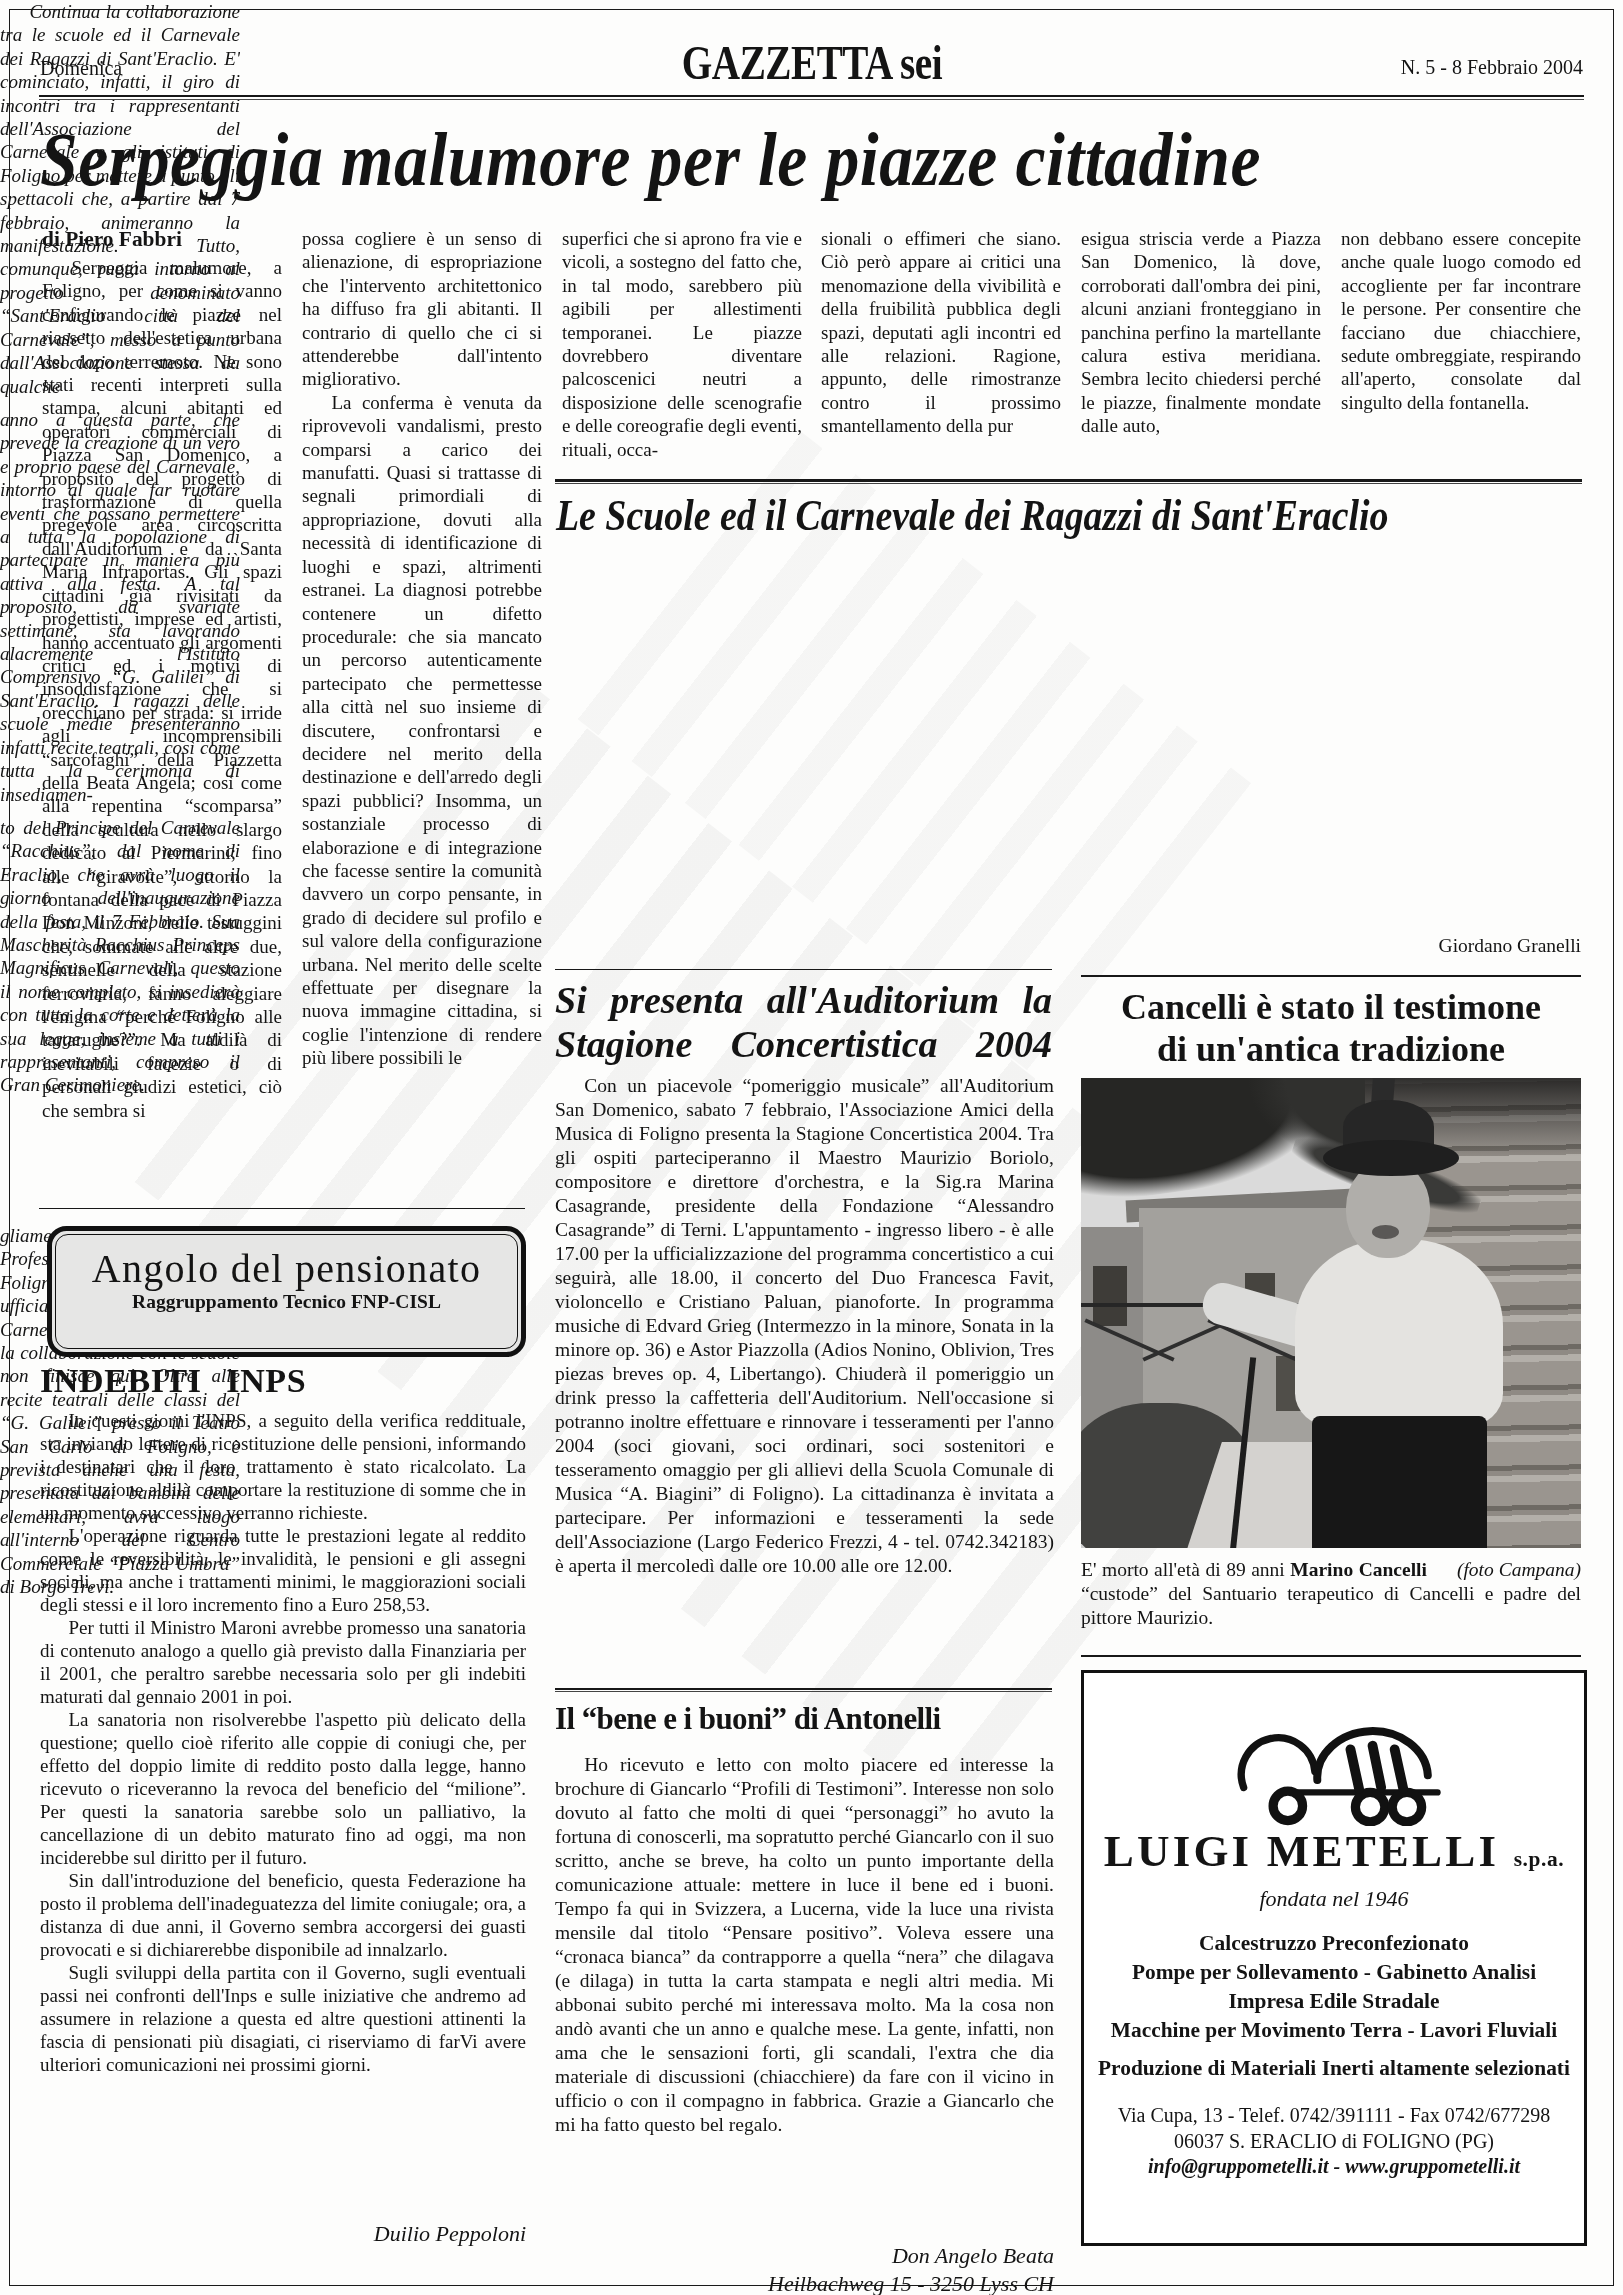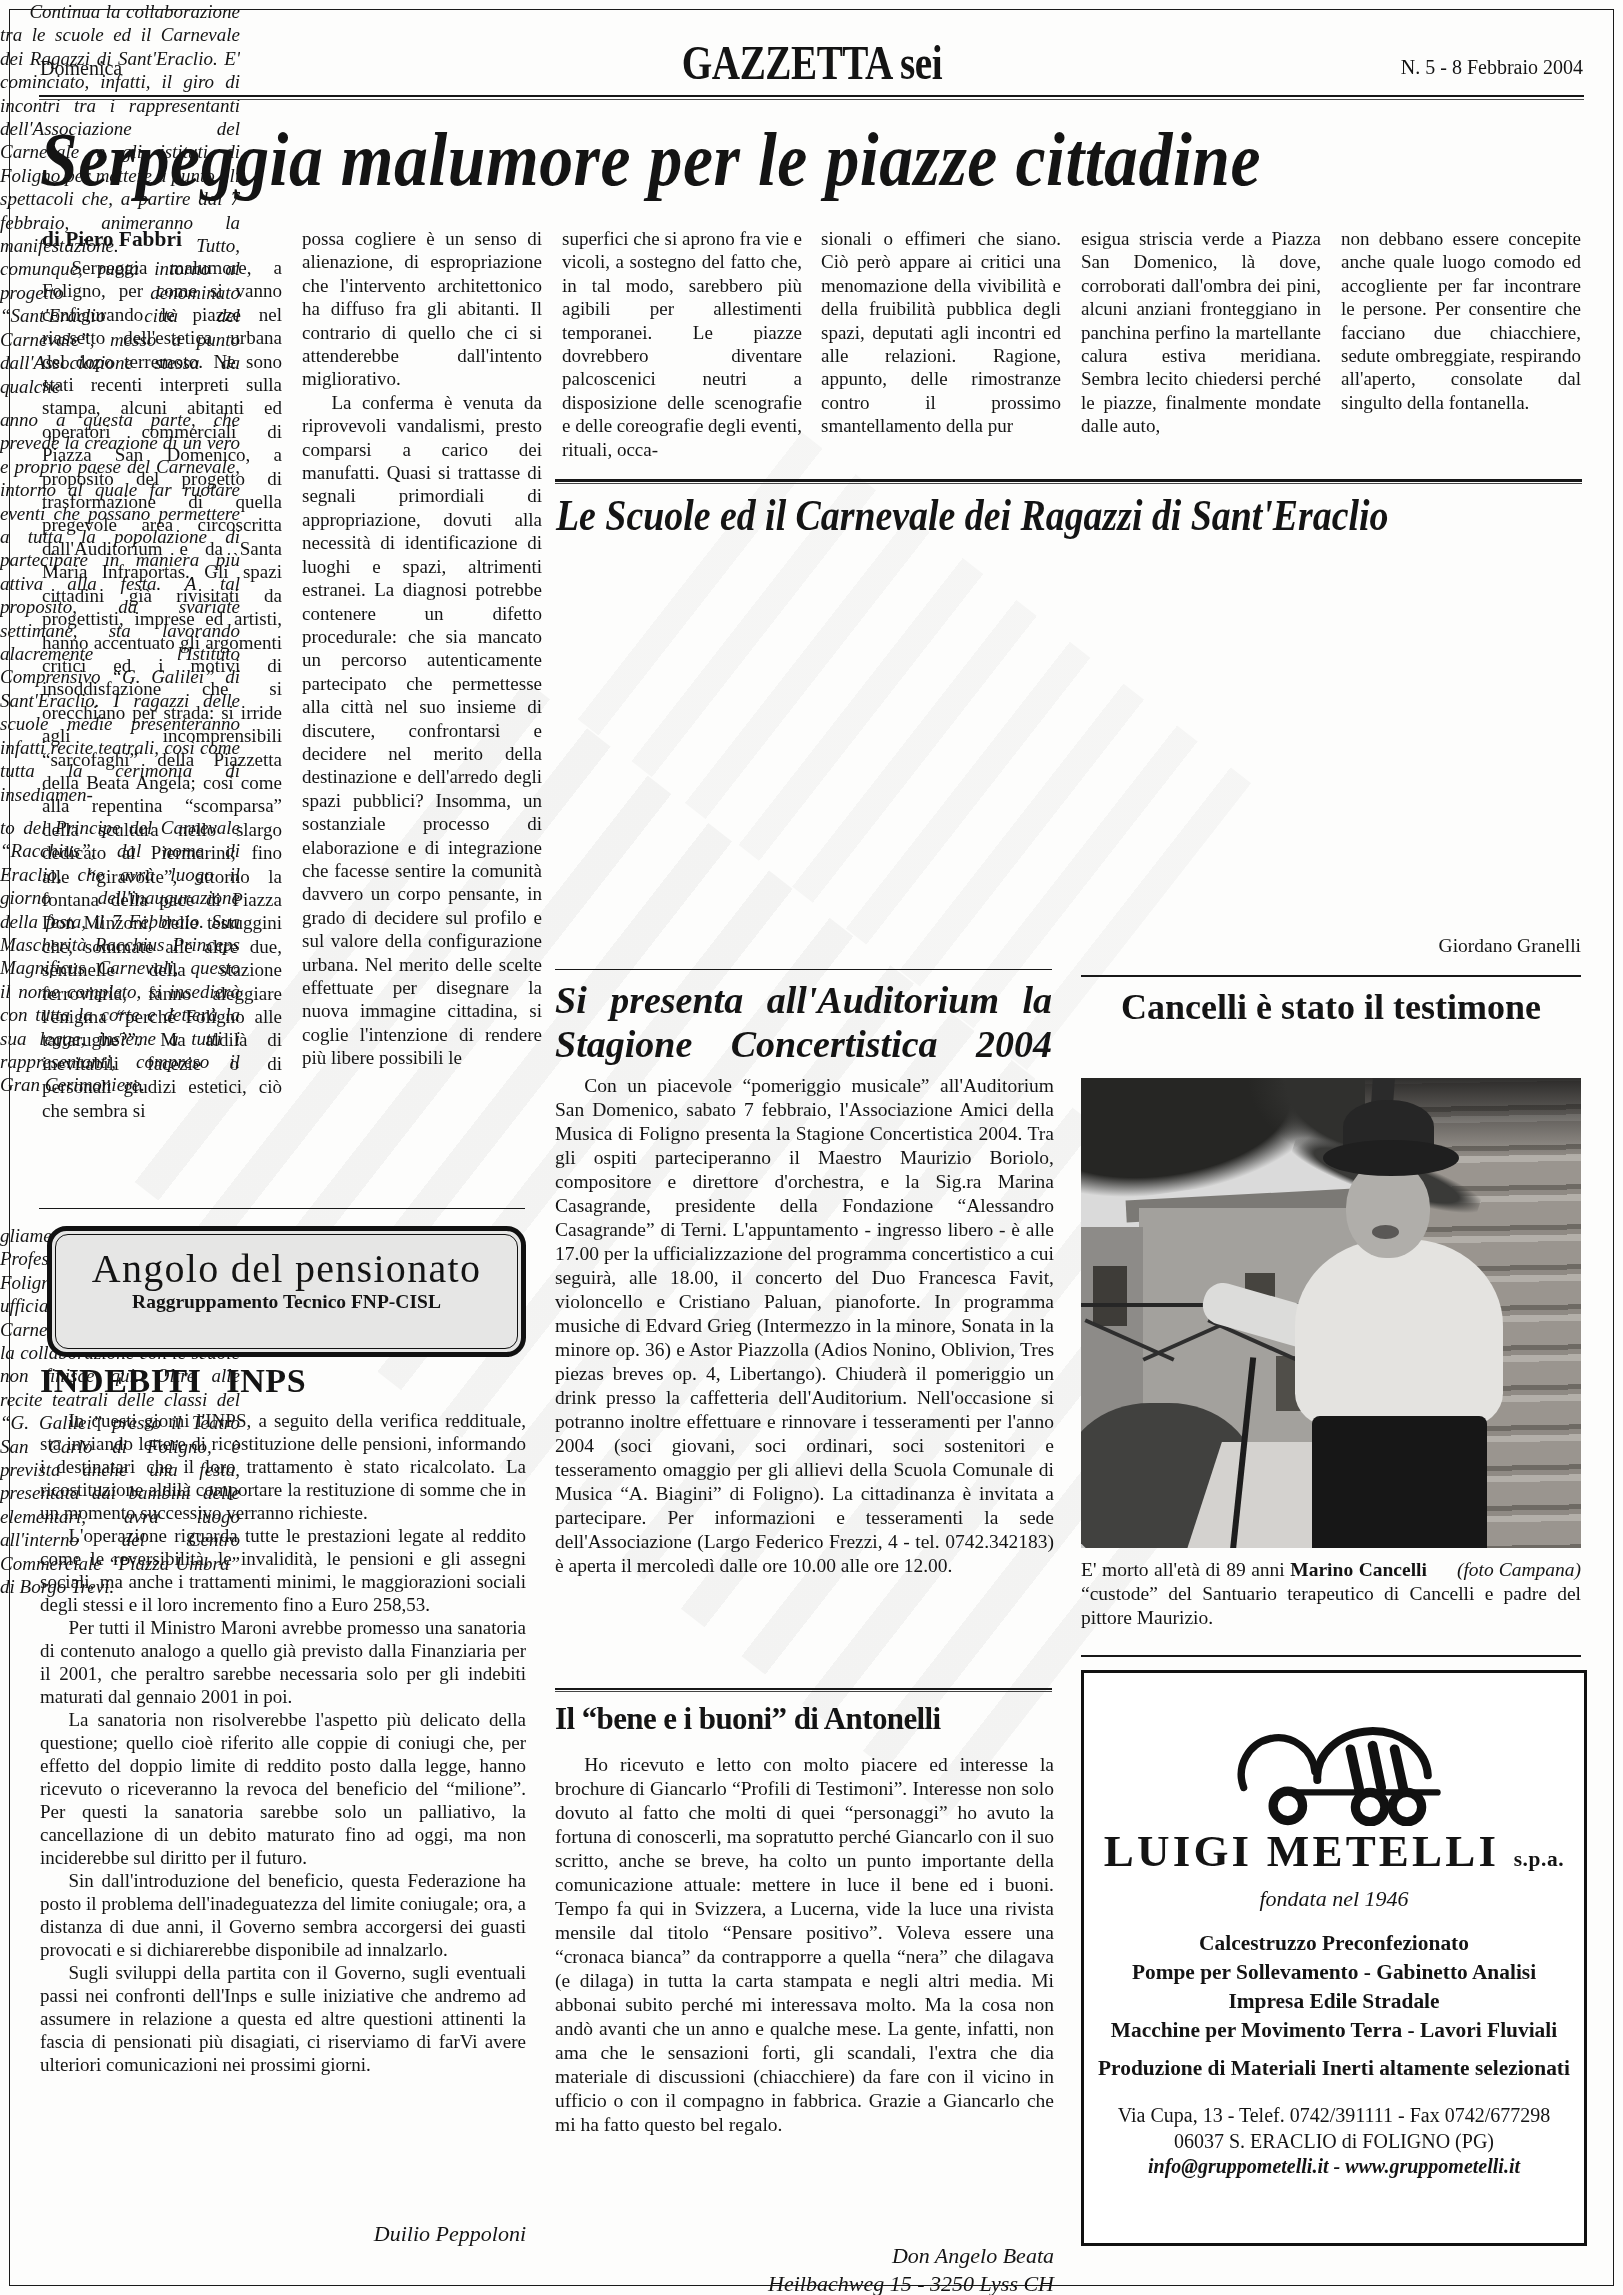--- a/index.html
+++ b/index.html
@@ -172,20 +172,21 @@
     <div>Si presenta all'Auditorium la</div>
     <div>Stagione Concertistica 2004</div>
   </div>
   <div class="textblock concerto-body">
       <p>Con un piacevole “pomeriggio musicale” all'Auditorium San Domenico, sabato 7 febbraio, l'Associazione Amici della Musica di Foligno presenta la Stagione Concertistica 2004. Tra gli ospiti parteciperanno il Maestro Maurizio Boriolo, compositore e direttore d'orchestra, e la Sig.ra Marina Casagrande, presidente della Fondazione “Alessandro Casagrande” di Terni. L'appuntamento - ingresso libero - è alle 17.00 per la ufficializzazione del programma concertistico a cui seguirà, alle 18.00, il concerto del Duo Francesca Favit, violoncello e Cristiano Paluan, pianoforte. In programma musiche di Edvard Grieg (Intermezzo in la minore, Sonata in la minore op. 36) e Astor Piazzolla (Adios Nonino, Oblivion, Tres piezas breves op. 4, Libertango). Chiuderà il pomeriggio un drink presso la caffetteria dell'Auditorium. Nell'occasione si potranno inoltre effettuare e rinnovare i tesseramenti per l'anno 2004 (soci giovani, soci ordinari, soci sostenitori e tesseramento omaggio per gli allievi della Scuola Comunale di Musica “A. Biagini” di Foligno). La cittadinanza è invitata a partecipare. Per informazioni e tesseramenti la sede dell'Associazione (Largo Federico Frezzi, 4 - tel. 0742.342183) è aperta il mercoledì dalle ore 10.00 alle ore 12.00.</p>
     </div>
 
   <div class="rule-cancelli-top"></div>
   <div class="cancelli-headline">
     <div>Cancelli è stato il testimone</div>
+    <div>di un'antica tradizione</div>
   </div>
 
   <div class="photo">
     <div class="ph-sky"></div>
     <div class="ph-bldg1-roof"></div>
     <div class="ph-bldg1"></div>
     <div class="ph-bldg2"></div>
     <div class="ph-win1"></div>
     <div class="ph-win2"></div>
     <div class="ph-win3"></div>

